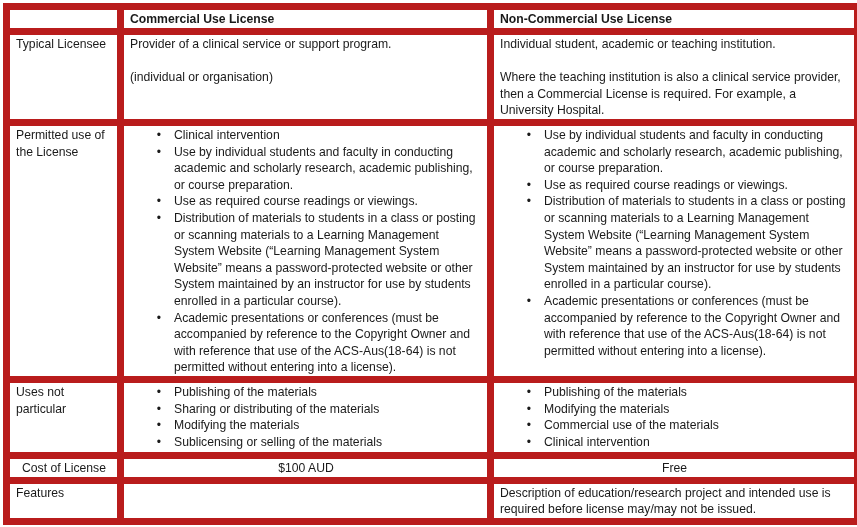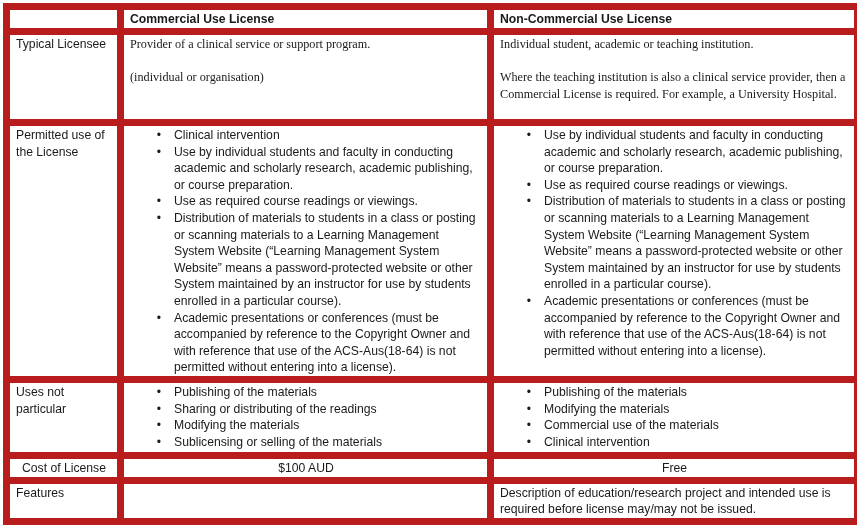--- a/index.html
+++ b/index.html
@@ -19,21 +19,21 @@
     vertical-align: top;
     padding: 1px 5px 0 6px;
     text-align: left;
     font-weight: normal;
   }
   th { font-weight: bold; }
   col.c1 { width: 114px; }
   col.c2 { width: 370px; }
   col.c3 { width: 367px; }
   .rowhead { font-weight: normal; }
-  p { margin: 0; font-family: Liberation Serif, serif; }
+  p { margin: 0; }
   p.gap { margin-top: 16.6px; }
   ul { margin: 0; padding: 0; list-style: none; }
   ul li { position: relative; padding-left: 44px; }
   ul li .bullet {
     position: absolute; left: 24px; top: 0;
     width: 10px; text-align: center;
   }
   tr.r-header td, tr.r-header th { height: 17px; }
   tr.r-licensee td { height: 83px; }
   tr.r-permitted td { height: 247px; }
@@ -90,21 +90,21 @@
         <li><span class="bullet">•</span><span>Academic presentations or conferences (must be accompanied by reference to the Copyright Owner and with reference that use of the ACS-Aus(18-64) is not permitted without entering into a license).</span></li>
       </ul>
     </td>
   </tr>
 
   <tr class="r-notperm">
     <td class="rowhead">Uses not particular</td>
     <td>
       <ul>
         <li><span class="bullet">•</span><span>Publishing of the materials</span></li>
-        <li><span class="bullet">•</span><span>Sharing or distributing of the readings</span></li>
+        <li><span class="bullet">•</span><span>Sharing or distributing of the materials</span></li>
         <li><span class="bullet">•</span><span>Modifying the materials</span></li>
         <li><span class="bullet">•</span><span>Sublicensing or selling of the materials</span></li>
       </ul>
     </td>
     <td>
       <ul>
         <li><span class="bullet">•</span><span>Publishing of the materials</span></li>
         <li><span class="bullet">•</span><span>Modifying the materials</span></li>
         <li><span class="bullet">•</span><span>Commercial use of the materials</span></li>
         <li><span class="bullet">•</span><span>Clinical intervention</span></li>

